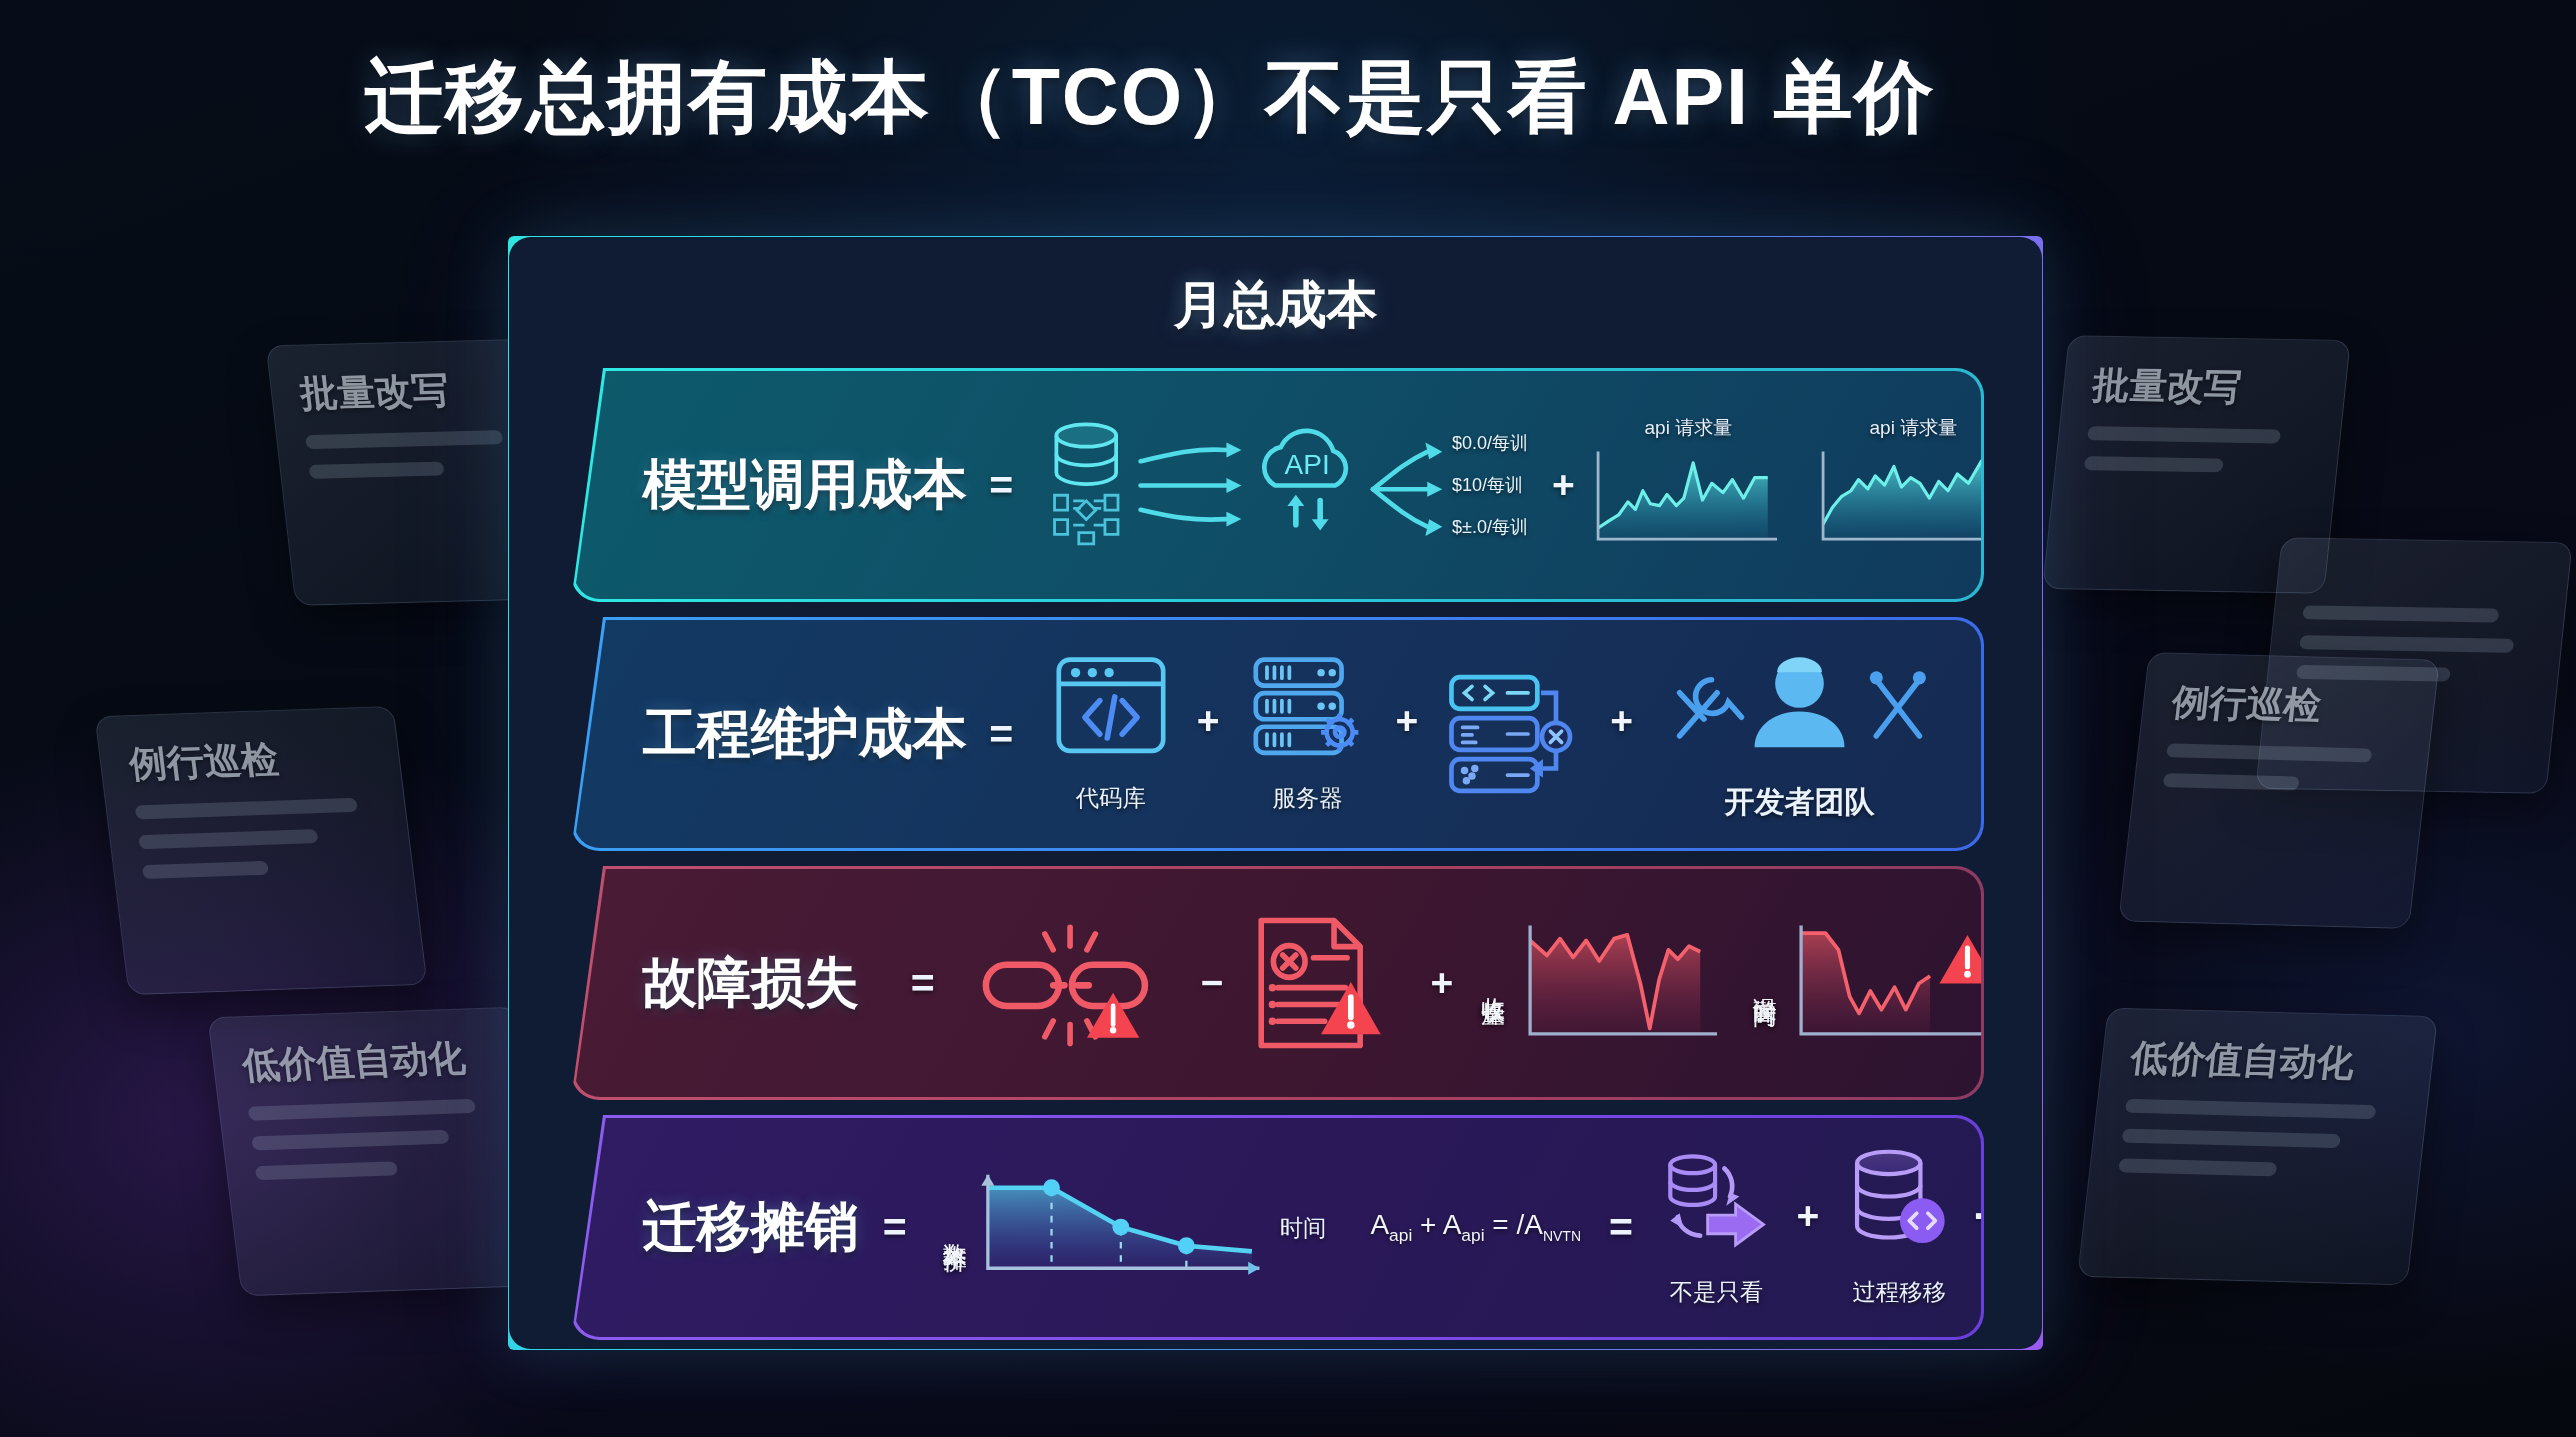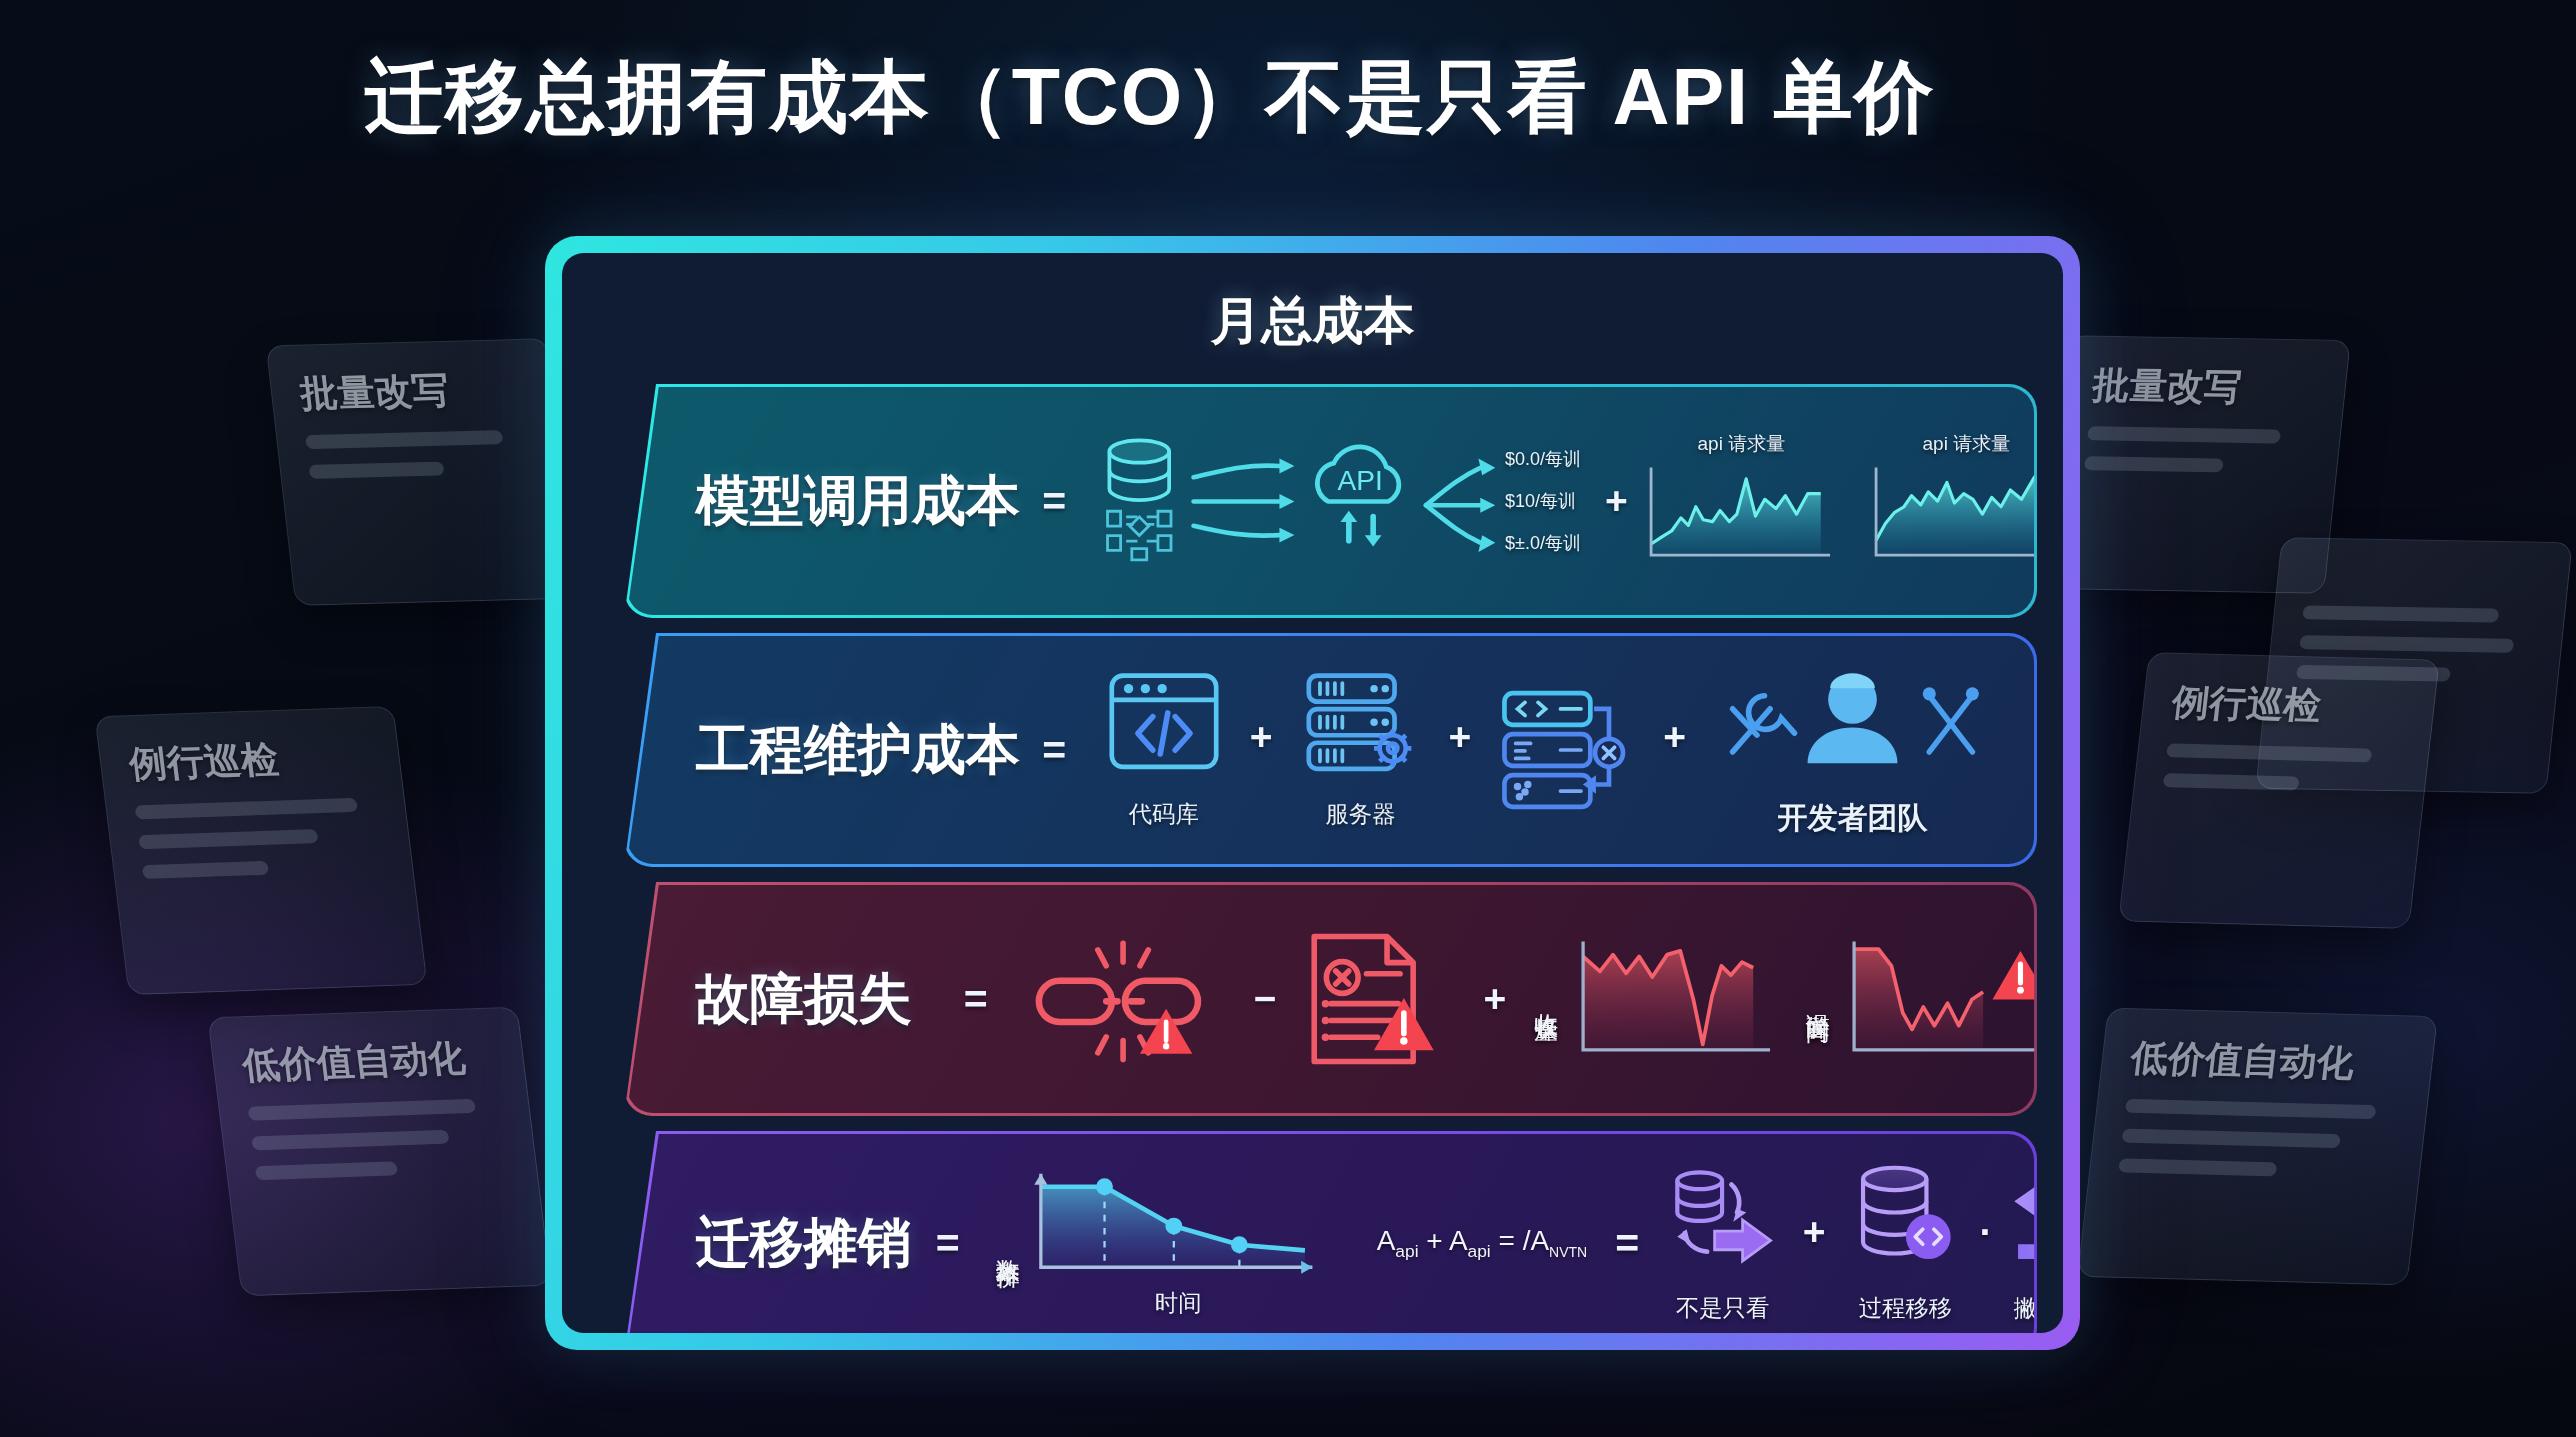--- a/index.html
+++ b/index.html
@@ -29,22 +29,22 @@
     border:0.9px solid rgba(190,215,245,.14);
     box-shadow:0 17px 43px rgba(0,0,0,.42);
     padding:24px 28px;overflow:hidden;
   }
   .ghost .gt{font-size:37px;font-weight:bold;color:rgba(226,236,248,.60);
     text-shadow:0 1.9px 5.6px rgba(0,0,0,.45);white-space:nowrap;}
   .ghost .gl{height:14px;border-radius:7.5px;background:rgba(200,218,240,.17);margin-top:16px;}
 
   
   .panel{
-    position:absolute;left:545px;top:236px;width:1535px;height:1114px;
-    border-radius:32px;padding:17px;
+    position:absolute;left:508px;top:236px;width:1535px;height:1114px;
+    border-radius:6px;padding:1px;
     background:linear-gradient(105deg,#2fe6e0 0%,#36c8e8 28%,#4f86ef 62%,#9a5cf2 100%);
     box-shadow:0 0 66px rgba(60,190,225,.16),0 0 131px rgba(120,80,230,.10);
   }
   .panel-in{
     width:100%;height:100%;border-radius:21.5px;position:relative;
     background:
       radial-gradient(842px 449px at 18% 12%, rgba(17,82,96,.95), rgba(0,0,0,0) 70%),
       radial-gradient(749px 562px at 85% 88%, rgba(42,24,86,.92), rgba(0,0,0,0) 72%),
       linear-gradient(165deg,#0e3a४a 0%,#10293f 35%,#14163a 70%,#1a1040 100%);
       background-color:#101b34;
@@ -459,21 +459,21 @@
         </div>
       </div>
 
       <div class="row r4">
         <div class="row-in" style="padding-left:69px;">
           <div class="rlabel">迁移摊销</div>
           <div class="eq" style="margin-left:24px">=</div>
 
           <div style="display:flex;align-items:center;flex:0 0 auto;margin-left:9.4px;">
             <div class="vlabel">数本摊价</div>
-            <div style="display:flex;flex-direction:column;align-items:center;">
+            <div style="display:flex;align-items:center;">
               <svg width="309" height="118" viewBox="0 0 330 126">
                 <defs>
                     <linearGradient id="dg" x1="0" y1="0" x2="0" y2="1">
                   <stop offset="0%" stop-color="#55d8f5" stop-opacity=".62"></stop>
                   <stop offset="100%" stop-color="#3b6fd0" stop-opacity=".10"></stop>
                     </linearGradient>
                   </defs>
                 <path d="M18 106 L18 20 L86 20 L160 62 L230 82 L300 88 L300 106 Z" fill="url(#dg)"></path>
                 <path d="M18 20 L86 20 L160 62 L230 82 L300 88" fill="none" stroke="#54d2f2" stroke-width="5" stroke-linejoin="round"></path>
                 <g stroke="#9fd8f2" stroke-width="2.4" stroke-dasharray="7 7">

